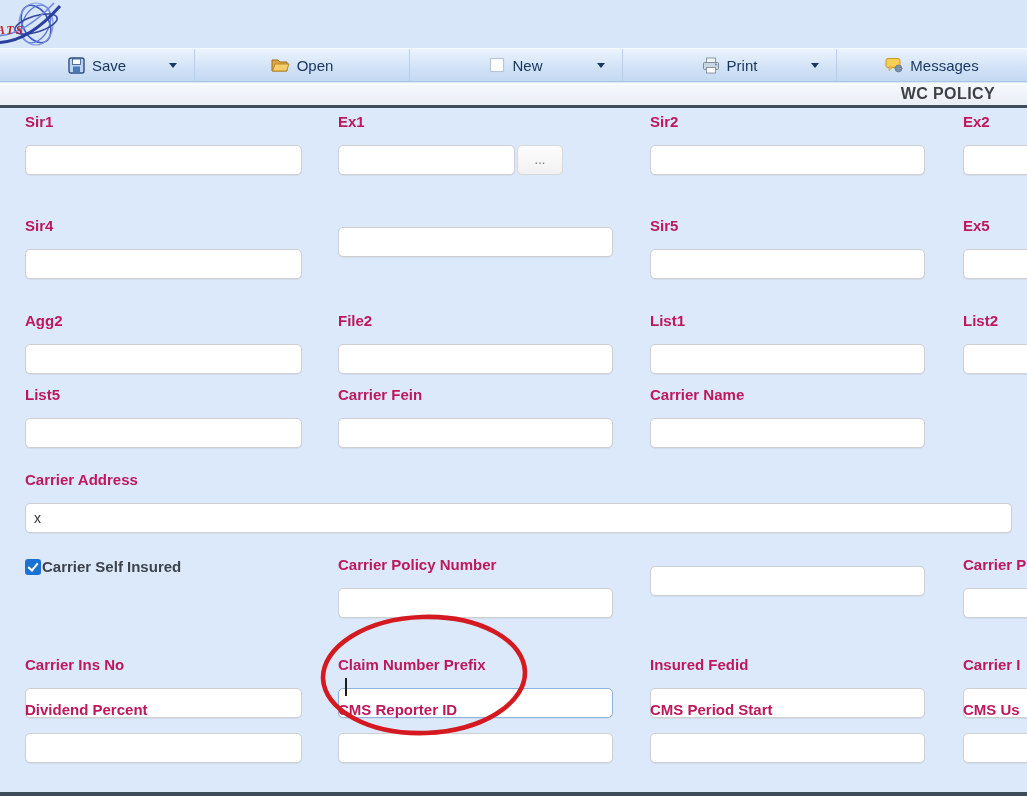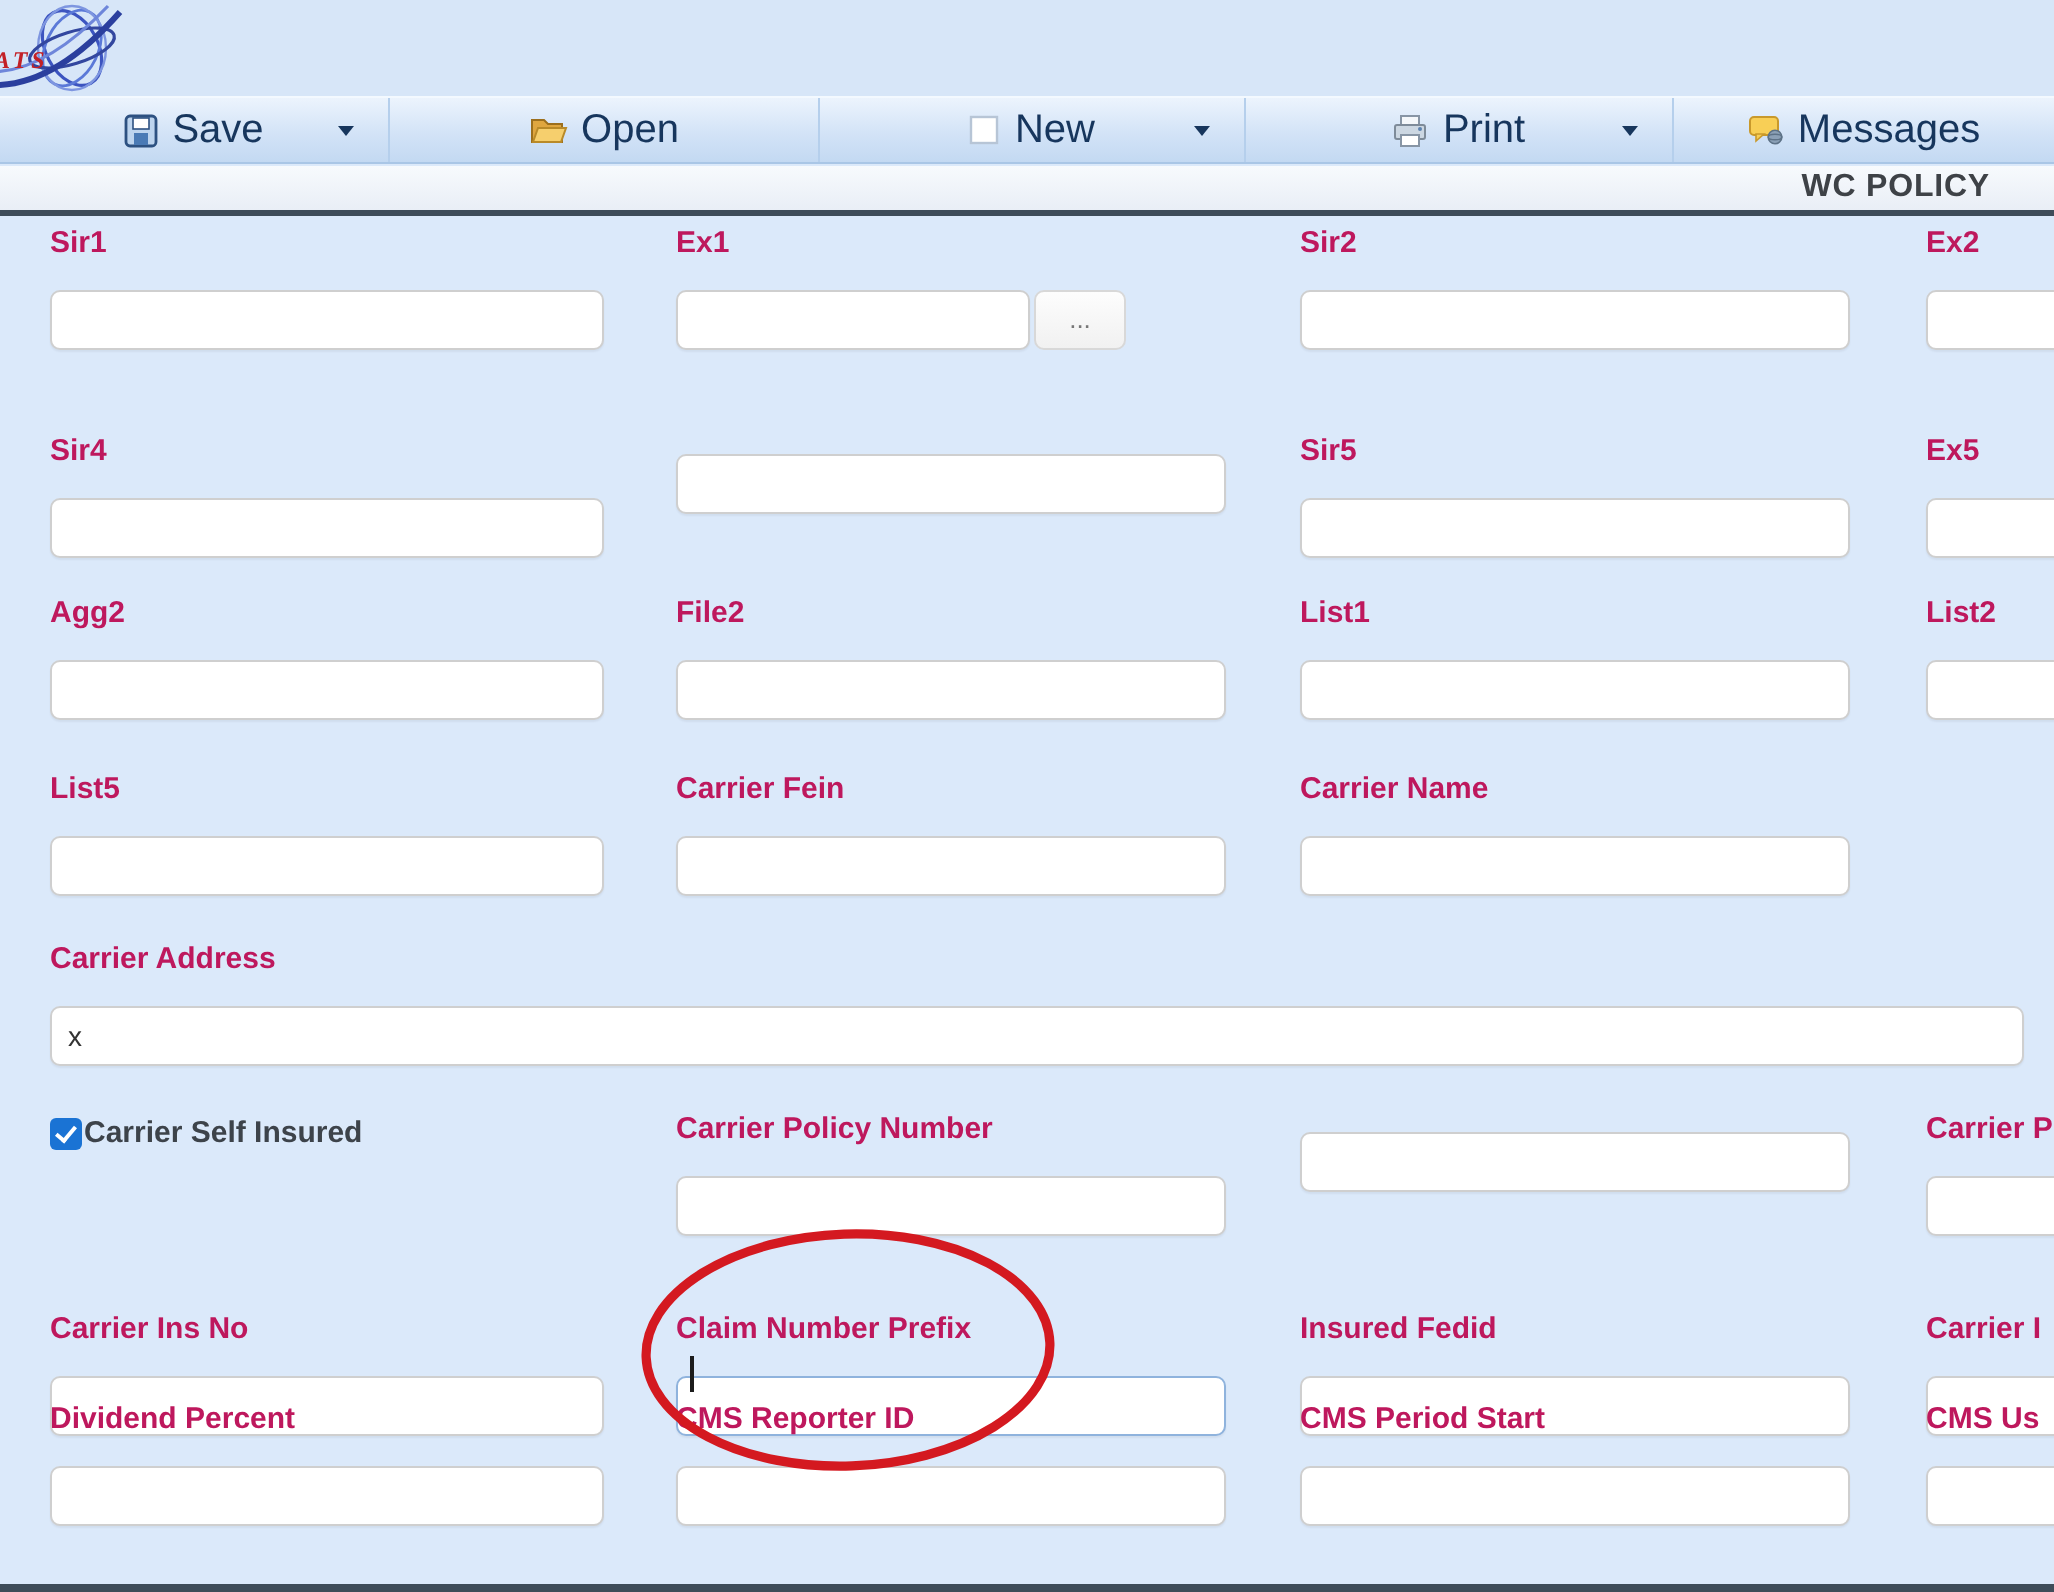--- a/index.html
+++ b/index.html
@@ -12,34 +12,34 @@
   .logo { position:absolute; top:1px; left:-12px; }
   
   .toolbar { position:absolute; top:48px; left:0; width:1027px; height:34px;
     background:linear-gradient(#ecf4fd,#d3e3f7 55%,#c3d9f2);
     border-top:1px solid #f3f9ff; border-bottom:1px solid #a9c6e6;
     display:flex; box-sizing:border-box; }
   .tseg { position:relative; display:flex; align-items:center; justify-content:center; gap:7px;
     border-right:1px solid #b5cfec; box-sizing:border-box; height:100%; cursor:default; }
   .tseg:last-child { border-right:none; }
   .w1{width:195px}.w2{width:215px}.w3{width:213px}.w4{width:214px}.w5{width:190px}
-  .tlabel { color:#17365d; font-size:20px; }
+  .tlabel { color:#17365d; font-size:15px; }
   .drop { position:absolute; right:17px; top:14px; width:0; height:0;
     border-left:4px solid transparent; border-right:4px solid transparent; border-top:5px solid #17365d; }
   
   .titlebar { position:absolute; top:83px; left:0; width:1027px; height:22px;
     background:linear-gradient(#f7fafd,#e9eef6); }
   .title { position:absolute; right:32px; top:2px; font-weight:bold; font-size:16px;
     color:#3e4247; letter-spacing:0.4px; }
   .hr-dark { position:absolute; top:105px; left:0; width:1027px; height:3px; background:#3e4c59; }
   .hr-bottom { position:absolute; top:792px; left:0; width:1027px; height:4px; background:#3e4c59; }
   
   .field { position:absolute; }
   .c1{left:25px;width:277px}.c2{left:338px;width:275px}.c3{left:650px;width:275px}.c4{left:963px;width:275px}
-  .r1{top:113px}.r2{top:217px}.r3{top:298px}.r4{top:386px}.r5{top:471px}.r6{top:556px}.r7{top:656px}.r8{top:701px}
+  .r1{top:113px}.r2{top:217px}.r3{top:312px}.r4{top:386px}.r5{top:471px}.r6{top:556px}.r7{top:656px}.r8{top:701px}
   .flabel { font-weight:bold; font-size:15px; color:#be185d; height:22px; white-space:nowrap; }
   .finput { display:block; box-sizing:border-box; width:100%; height:30px; margin-top:10px;
     border:1px solid #cfcfcf; border-radius:5px; background:#fff; font-size:14px; color:#333;
     padding:0 8px; outline:none; box-shadow:0 1px 1px rgba(0,0,0,0.05); }
   .finput.short { width:177px; }
   .finput.addr { width:987px; }
   .finput.focused { border-color:#8fb3dd; }
   .browse-btn { position:absolute; left:179px; top:32px; width:46px; height:30px; box-sizing:border-box;
     border:1px solid #d8d8d8; border-radius:5px; background:linear-gradient(#fdfdfd,#f1f1f1);
     color:#777; font-size:13px; text-align:center; line-height:28px; cursor:default; }

